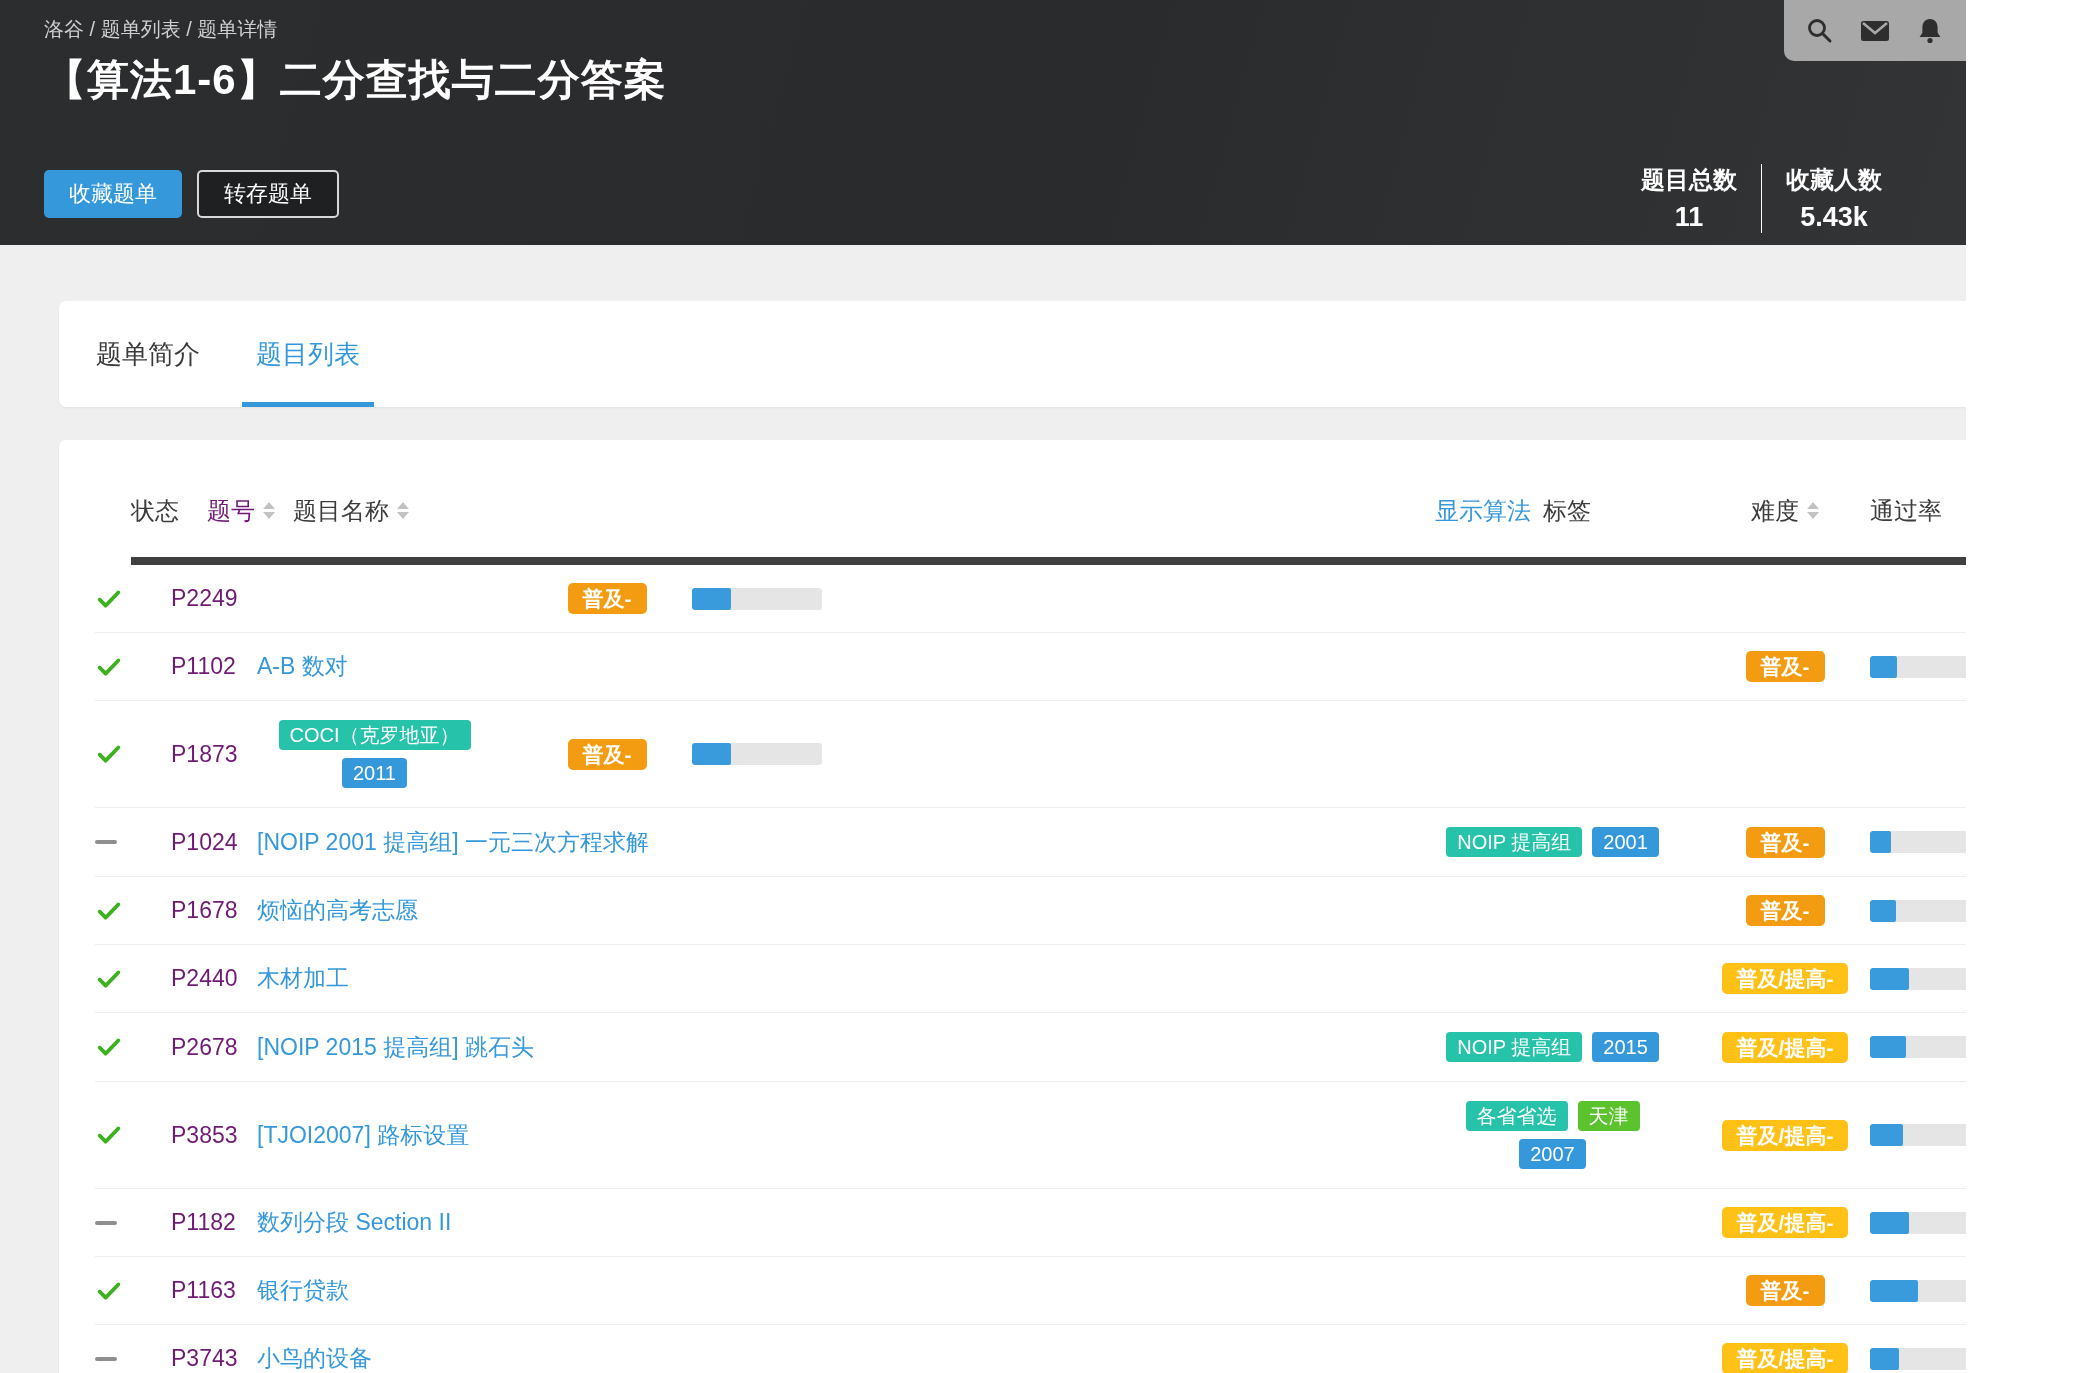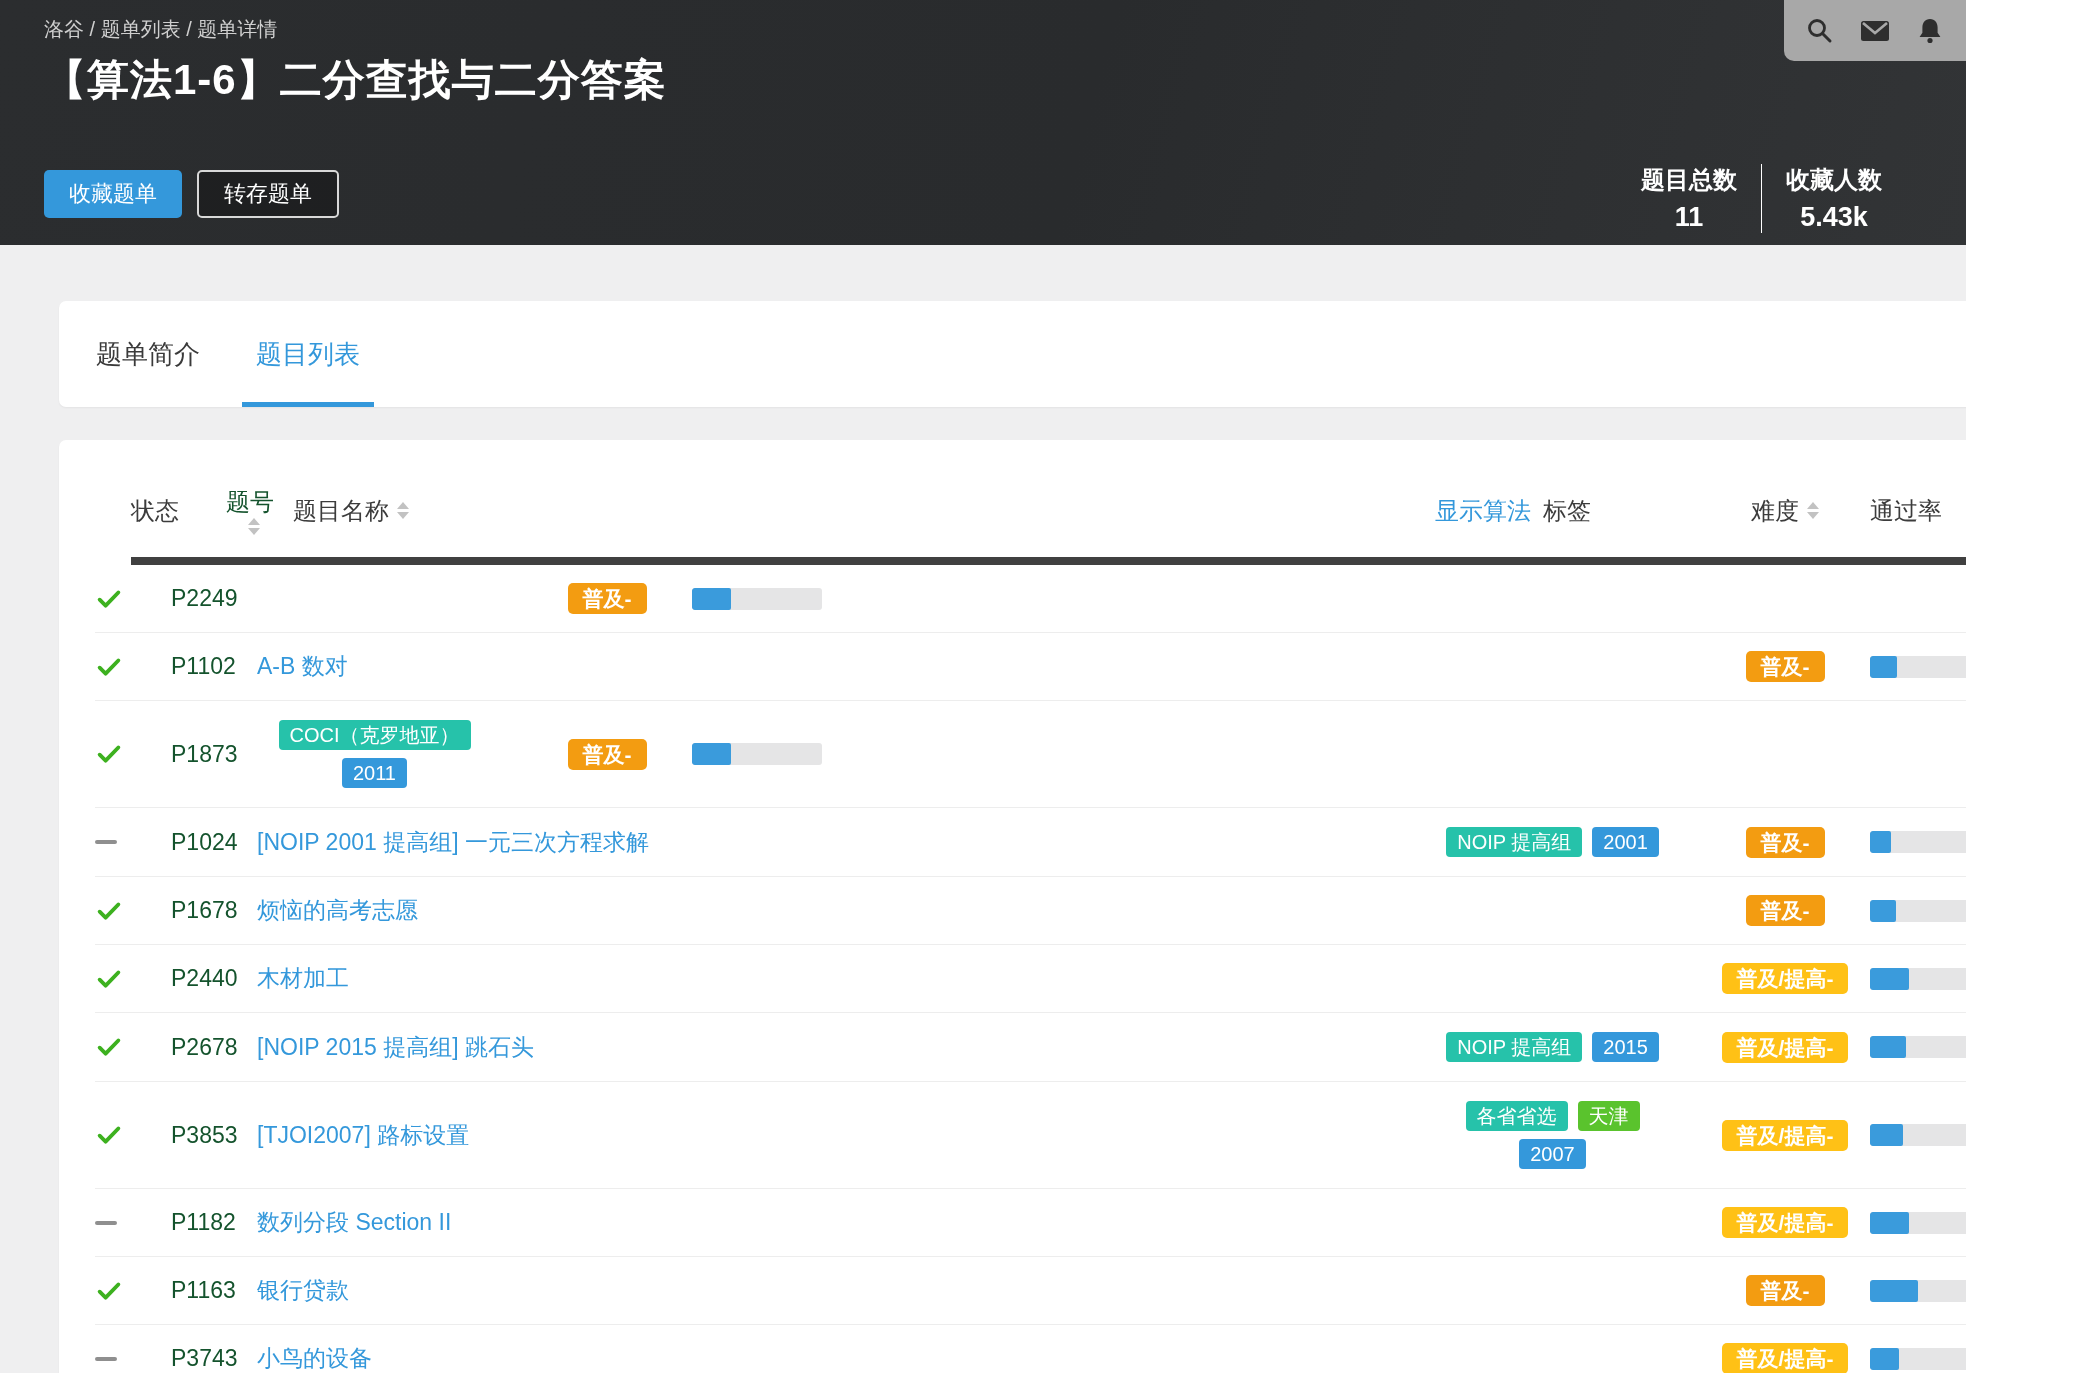--- a/index.html
+++ b/index.html
@@ -32,21 +32,21 @@
   .tabs{display:flex;gap:56px;height:100%;padding-left:37px;position:relative;}
   .tab{font-size:26px;color:#3a3a3a;display:flex;align-items:center;position:relative;cursor:pointer;}
   .tab.active{color:#3498db;}
   .tab.active::after{content:'';position:absolute;left:-14px;right:-14px;bottom:0;height:5px;background:#3498db;}
 
   
   .tbl{padding:0 36px;}
   .thead{display:flex;align-items:center;height:93px;padding-top:24px;font-size:24px;color:#3c3c3c;border-bottom:8px solid #404040;margin-left:36px;}
   .trow{display:flex;align-items:center;min-height:67px;border-bottom:1px solid #ededed;font-size:23px;}
   .c-status{width:50px;display:flex;align-items:center;}
-  .c-pid{width:86px;padding-left:26px;color:#14532d;flex-direction:column;}
+  .c-pid{width:86px;padding-left:26px;color:#701a75;}
   .c-name{flex:1;}
   .c-tags{width:265px;}
   .c-diff{width:170px;display:flex;justify-content:center;align-items:center;}
   .c-pass{width:132px;display:flex;align-items:center;}
   .hcell{display:flex;align-items:center;}
   .algo-link{color:#3498db;cursor:pointer;text-decoration:none;}
   .hgap{width:12px;}
   .plink{color:#3498db;text-decoration:none;cursor:pointer;}
   .sort{display:inline-flex;flex-direction:column;gap:3px;margin-left:8px;cursor:pointer;}
   .sort i{display:block;width:0;height:0;border-left:6px solid transparent;border-right:6px solid transparent;}

